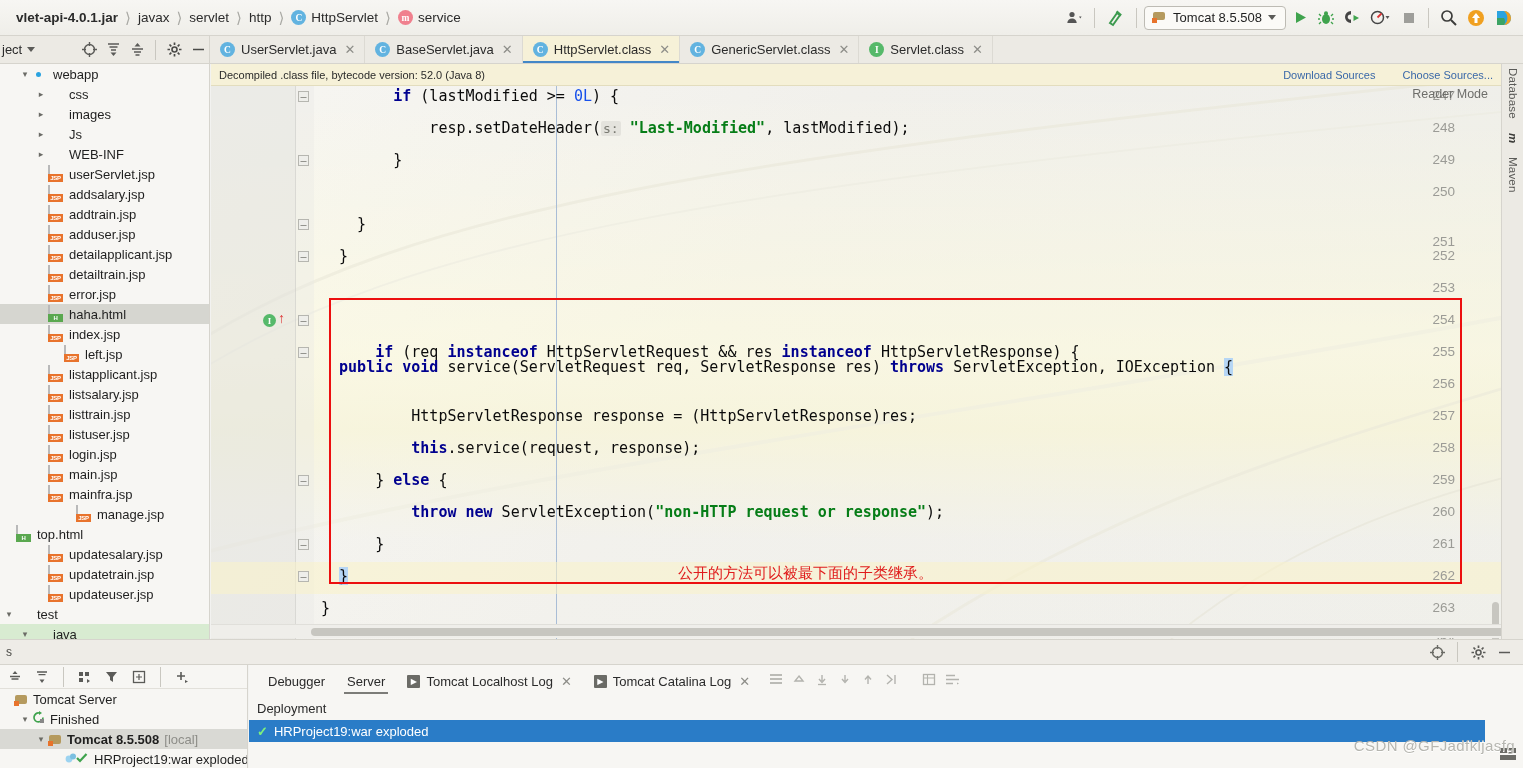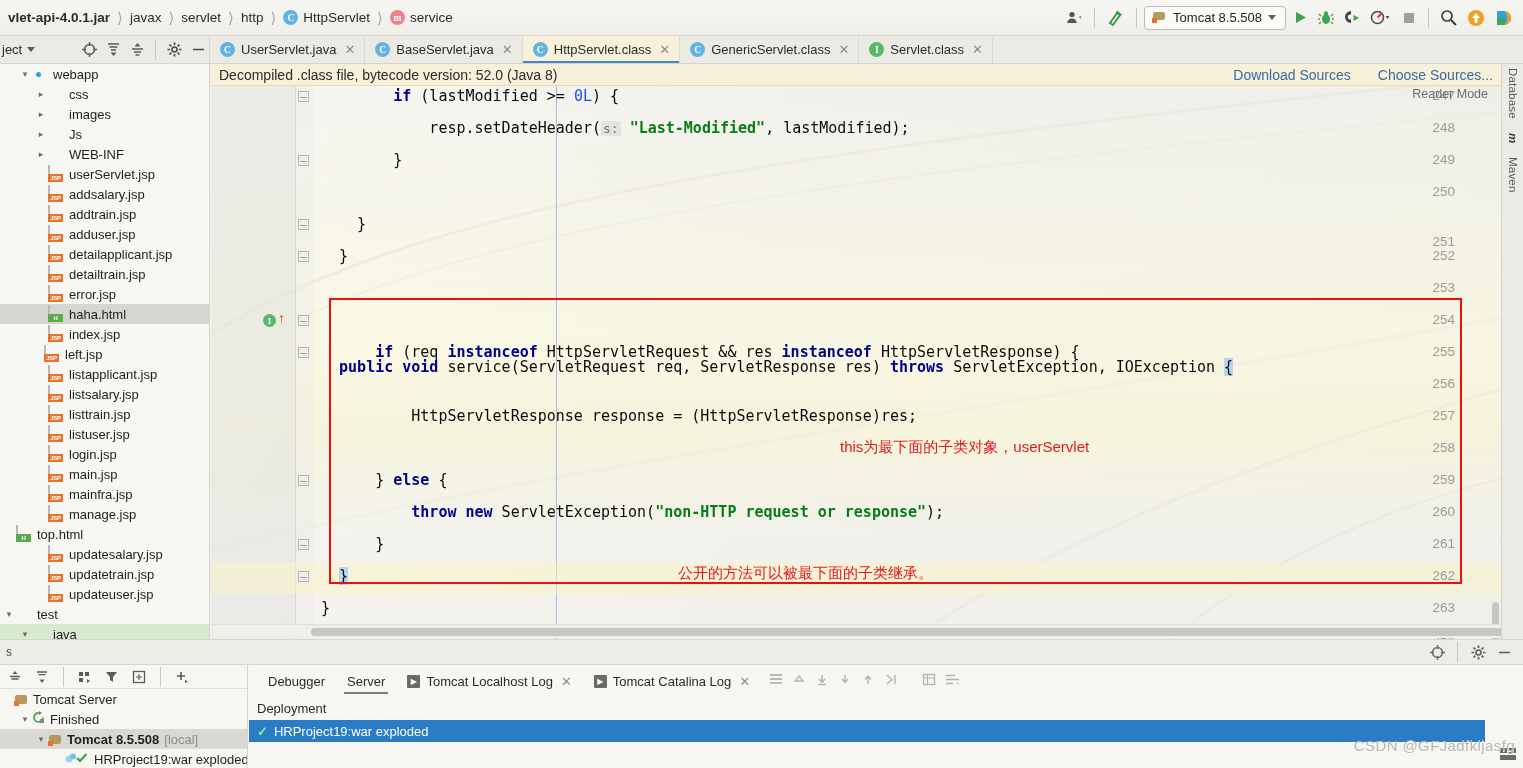--- a/index.html
+++ b/index.html
@@ -12,21 +12,21 @@
   }
   #app{ position:relative; width:1523px; height:768px; }
 
   
   .topbar{
     position:absolute; left:0; top:0; width:1523px; height:36px;
     background:linear-gradient(#f7f6f3,#efeee9);
     border-bottom:1px solid #d6d4cd;
     display:flex; align-items:center;
   }
-  .crumbs{ display:flex; align-items:center; padding-left:2px; height:100%; }
+  .crumbs{ display:flex; align-items:center; padding-left:10px; height:100%; }
   .crumb{
     display:flex; align-items:center; gap:5px;
     padding:0 6px; height:100%; font-size:13.5px; color:#2b2b2b; cursor:default;
   }
   .crumb.bold{ font-weight:bold; }
   .crumb-sep{ color:#a9a9a4; font-size:15px; padding:0 1px; }
   .badge{
     width:15px;height:15px;border-radius:50%;
     display:inline-flex;align-items:center;justify-content:center;
     font-size:9.5px; font-weight:bold; color:#fff; font-family:"Liberation Serif",serif;
@@ -104,21 +104,21 @@
   .jspic.html .tag{ background:#5aa84f; }
   .tlabel{ color:#1f1f1f; }
 
   
   .editorwrap{
     position:absolute; left:211px; top:64px; width:1290px; height:575px;
     background:#f3f2ee; overflow:hidden;
   }
   .notifbar{
     height:22px; background:#f6f1d8; border-bottom:1px solid #e3ddbe;
-    display:flex; align-items:center; padding:0 8px; font-size:14px; color:#2b2b2b;
+    display:flex; align-items:center; padding:0 8px; font-size:11px; color:#2b2b2b;
     position:relative;
     text-align:right;
   }
   .notifbar .links{ margin-left:auto; display:flex; gap:27px; }
   .notifbar a{ color:#3a68a8; text-decoration:none; cursor:pointer; }
   .readermode{
     position:absolute; right:13px; top:23px; font-size:12.5px; color:#6e6e6a;
     z-index:5; cursor:pointer;
   }
 
@@ -511,21 +511,21 @@
       <div class="trow sel" style="padding-left: 34px;">
         <span class="arrow"></span>
         <span class="ficon"><span class="jspic html"><span class="tag">H</span></span></span>
         <span class="tlabel">haha.html</span>
       </div>
       <div class="trow" style="padding-left: 34px;">
         <span class="arrow"></span>
         <span class="ficon"><span class="jspic"><span class="tag">JSP</span></span></span>
         <span class="tlabel">index.jsp</span>
       </div>
-      <div class="trow" style="padding-left: 30px;">
+      <div class="trow" style="padding-left: 50px;">
         <span class="arrow"></span>
         <span class="ficon"><span class="jspic"><span class="tag">JSP</span></span></span>
         <span class="tlabel">left.jsp</span>
       </div>
       <div class="trow" style="padding-left: 34px;">
         <span class="arrow"></span>
         <span class="ficon"><span class="jspic"><span class="tag">JSP</span></span></span>
         <span class="tlabel">listapplicant.jsp</span>
       </div>
       <div class="trow" style="padding-left: 34px;">
@@ -551,21 +551,21 @@
       <div class="trow" style="padding-left: 34px;">
         <span class="arrow"></span>
         <span class="ficon"><span class="jspic"><span class="tag">JSP</span></span></span>
         <span class="tlabel">main.jsp</span>
       </div>
       <div class="trow" style="padding-left: 34px;">
         <span class="arrow"></span>
         <span class="ficon"><span class="jspic"><span class="tag">JSP</span></span></span>
         <span class="tlabel">mainfra.jsp</span>
       </div>
-      <div class="trow" style="padding-left: 34px;">
+      <div class="trow" style="padding-left: 34px; margin-left: 28px;">
         <span class="arrow"></span>
         <span class="ficon"><span class="jspic"><span class="tag">JSP</span></span></span>
         <span class="tlabel">manage.jsp</span>
       </div>
       <div class="trow" style="">
         <span class="arrow"></span>
         <span class="ficon"><span class="jspic html"><span class="tag">H</span></span></span>
         <span class="tlabel">top.html</span>
       </div>
       <div class="trow" style="padding-left: 34px;">
@@ -643,38 +643,38 @@
         <div class="uparrow" style="left: 67px; top: 224px;">↑</div>
         <div class="foldmark" style="left: 87px; top: 229px;">–</div>
         <div class="codeline" style="top: 228px; margin-top: 43px;">  <span class="kw">public void</span> service(ServletRequest req, ServletResponse res) <span class="kw">throws</span> ServletException, IOException <span class="selbrace">{</span></div>
         <div class="lnum" style="top: 258px;">255</div>
         <div class="foldmark" style="left: 87px; top: 261px;">–</div>
         <div class="codeline" style="top: 256px;">      <span class="kw">if</span> (req <span class="kw">instanceof</span> HttpServletRequest &amp;&amp; res <span class="kw">instanceof</span> HttpServletResponse) {</div>
         <div class="lnum" style="top: 290px;">256</div>
         <div class="lnum" style="top: 322px;">257</div>
         <div class="codeline" style="top: 320px;">          HttpServletResponse response = (HttpServletResponse)res;</div>
         <div class="lnum" style="top: 354px;">258</div>
+        <div class="codeline" style="top: 352px;">          <span class="kw">this</span>.service(request, response);</div>
         <div class="lnum" style="top: 386px;">259</div>
         <div class="foldmark" style="left: 87px; top: 389px;">–</div>
         <div class="codeline" style="top: 384px;">      } <span class="kw">else</span> {</div>
         <div class="lnum" style="top: 418px;">260</div>
         <div class="codeline" style="top: 416px;">          <span class="kw">throw new</span> ServletException(<span class="str">"non-HTTP request or response"</span>);</div>
         <div class="lnum" style="top: 450px;">261</div>
         <div class="foldmark" style="left: 87px; top: 453px;">–</div>
         <div class="codeline" style="top: 448px;">      }</div>
         <div class="hlrow" style="top: 476px;"></div>
         <div class="lnum" style="top: 482px;">262</div>
         <div class="foldmark" style="left: 87px; top: 485px;">–</div>
         <div class="codeline" style="top: 480px;">  <span class="selbrace">}</span></div>
         <div class="lnum" style="top: 514px;">263</div>
         <div class="codeline" style="top: 512px;">}</div>
         <div class="lnum" style="top: 546px;">264</div>
         <div class="codeline" style="top: 544px;"></div>
         <div class="redbox" style="left: 118px; top: 212px; width: 1133px; height: 286px;"></div>
-        <div class="annot" style="left: 629px; top: 352px;">this为最下面的子类对象，userServlet</div>
         <div class="annot" style="left: 467px; top: 478px;">公开的方法可以被最下面的子类继承。</div>
       </div>
   </div>
 
   <div class="hscroll">
       <div class="thumb"></div>
     </div>
 
   <div class="rightstrip">
     <span class="vtext">Database</span>

